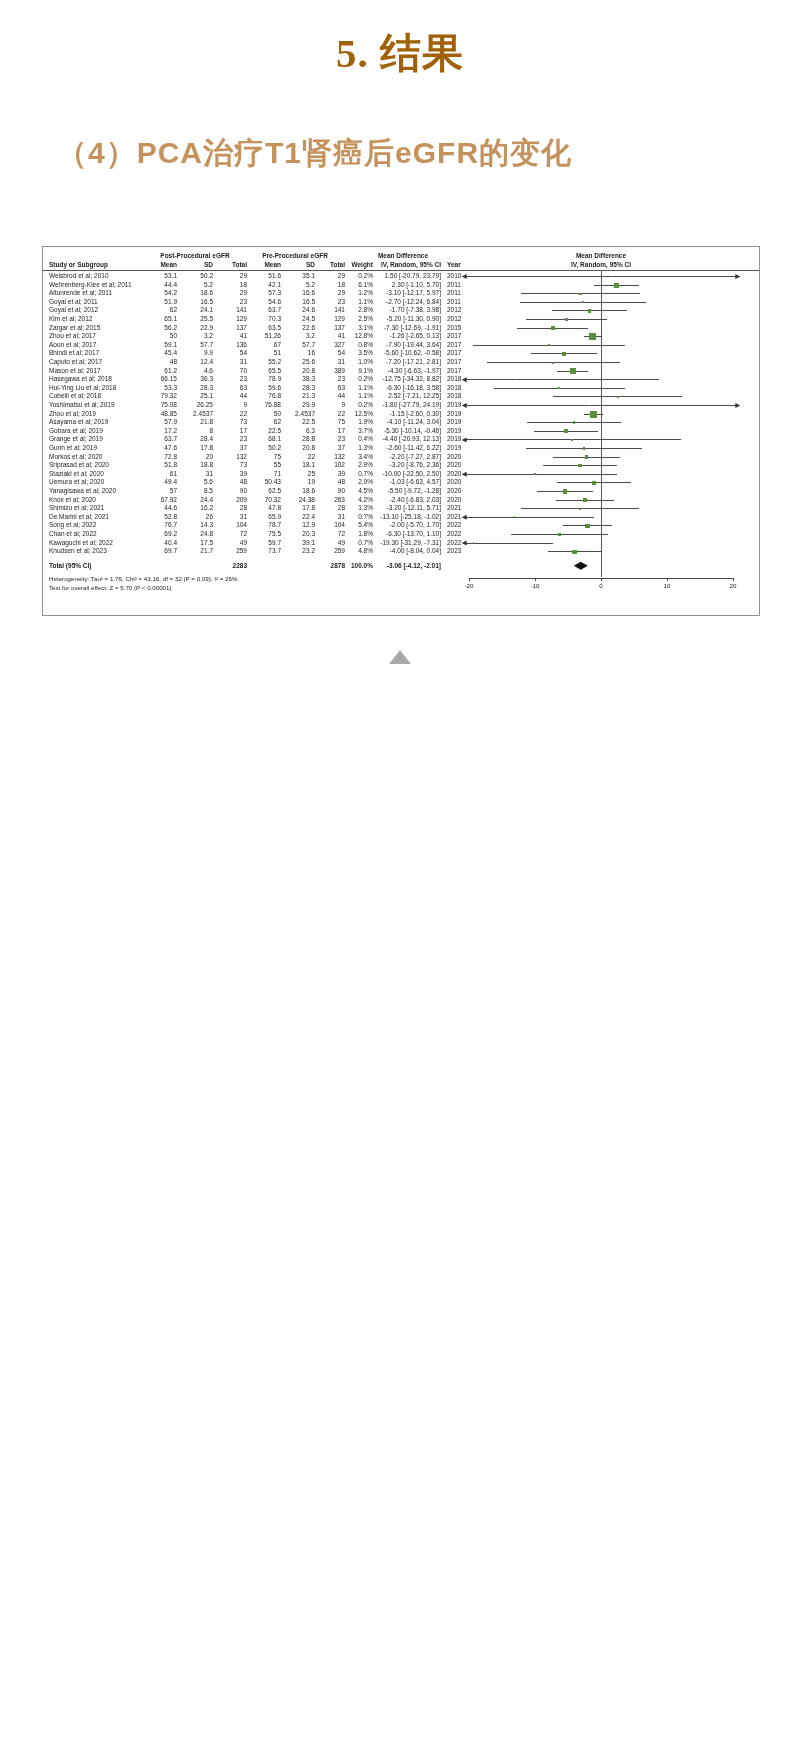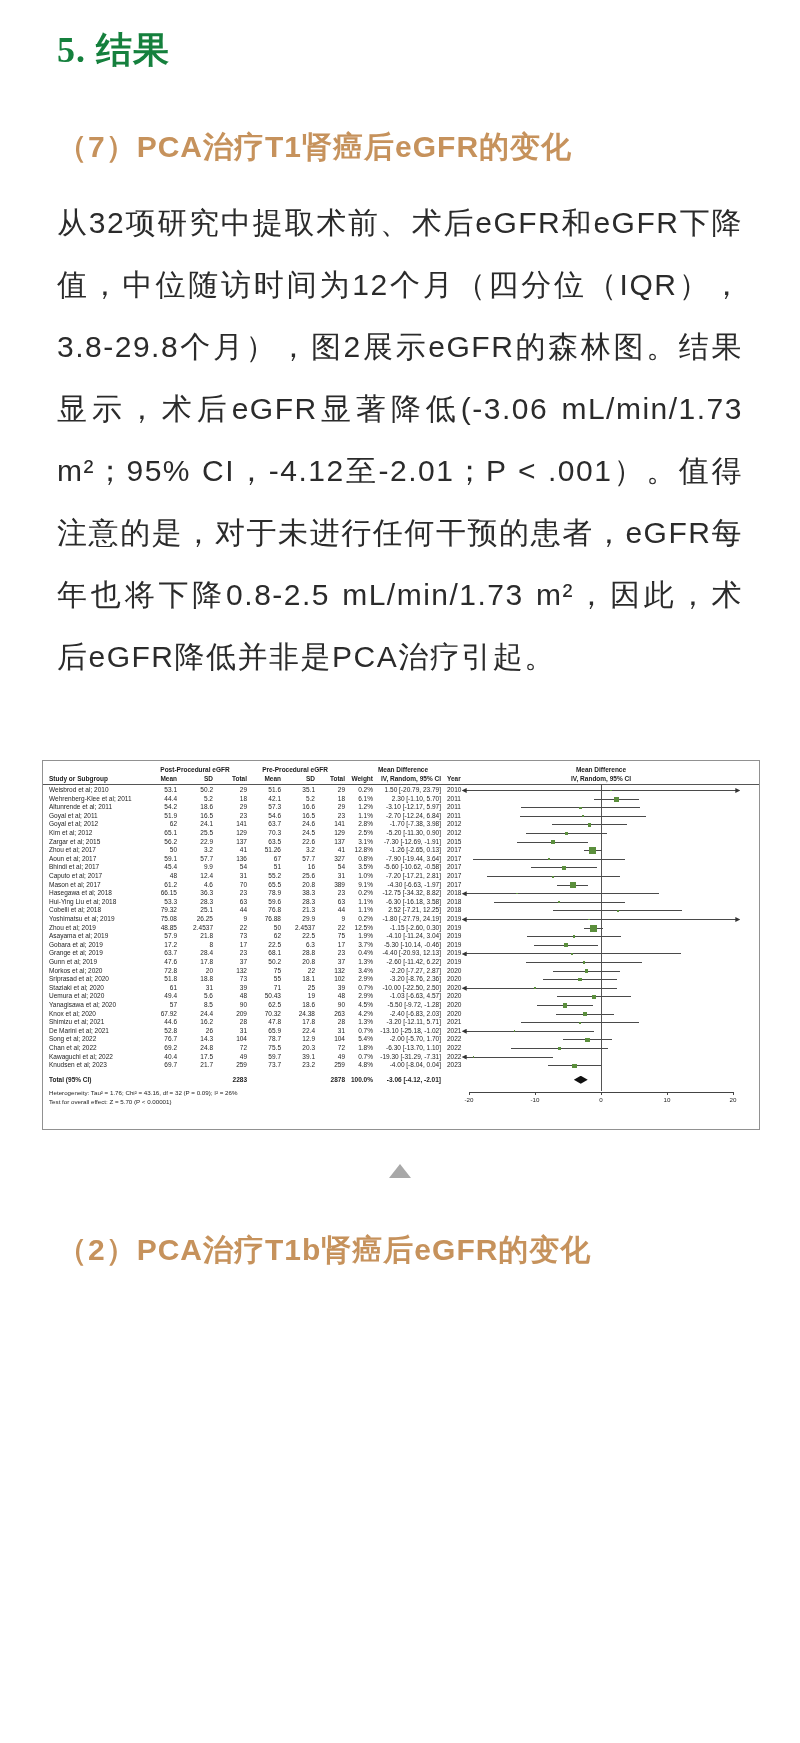--- a/index.html
+++ b/index.html
@@ -1,37 +1,36 @@
 <!DOCTYPE html>
 <html><head>
 <meta charset="utf-8">
 <style>
   html,body{margin:0;padding:0;background:#ffffff;}
   body{width:800px;font-family:"Liberation Sans","DejaVu Sans",sans-serif;color:#2a2a2a;}
   .content{padding:26px 57px 28px 57px;}
-  .sec-title{font-family:"Liberation Serif","DejaVu Serif",serif;font-size:36px;font-weight:700;color:#15803d;margin:0;letter-spacing:1px;}
+  .sec-title{font-family:"Liberation Serif","DejaVu Serif",serif;font-size:41px;font-weight:700;color:#a16207;margin:0;letter-spacing:1px;text-align:center;}
   .sub-heading{font-size:30px;font-weight:700;color:#c6925c;margin:52px 0 0 0;letter-spacing:1px;}
   .body-para{font-size:30px;line-height:62px;letter-spacing:1.5px;text-align:justify;text-align-last:left;margin:24px 0 0 0;color:#2b2b2b;}
   .figure-wrap{position:relative;width:716px;height:368px;border:1px solid #919191;background:#fff;margin:72px 0 0 -15px;}
   .fcell{position:absolute;font-size:6.5px;line-height:8px;color:#1d1d1d;white-space:nowrap;}
   .fbold{font-weight:bold;}
   .fbox{position:absolute;}
   .tri{width:0;height:0;border-left:11px solid transparent;border-right:11px solid transparent;border-bottom:14px solid #a8a8a8;margin:34px auto 0 auto;cursor:pointer;}
   .caption{font-size:20px;color:#3d3d3d;text-align:center;margin:16px 0 0 0;letter-spacing:1px;}
 </style>
 </head>
 <body>
 
 <main class="content">
 
   <h2 class="sec-title">5. 结果</h2>
 
-  <h3 class="sub-heading">（7）PCA治疗T1肾癌后eGFR的变化</h3>
-
-  <p class="body-para">从32项研究中提取术前、术后eGFR和eGFR下降值，中位随访时间为12个月（四分位（IQR），3.8-29.8个月），图2展示eGFR的森林图。结果显示，术后eGFR显著降低(-3.06 mL/min/1.73 m²；95% CI，-4.12至-2.01；P &lt; .001）。值得注意的是，对于未进行任何干预的患者，eGFR每年也将下降0.8-2.5 mL/min/1.73 m²，因此，术后eGFR降低并非是PCA治疗引起。</p>
+  <h3 class="sub-heading">（4）PCA治疗T1肾癌后eGFR的变化</h3>
+
 
   <figure class="figure-wrap" id="forest-canvas">
       <div class="fcell fbold" style="top: 5px; left: 92px; width: 120px; text-align: center;">Post-Procedural eGFR</div>
       <div class="fcell fbold" style="top: 5px; left: 192px; width: 120px; text-align: center;">Pre-Procedural eGFR</div>
       <div class="fcell fbold" style="top: 5px; left: 300px; width: 120px; text-align: center;">Mean Difference</div>
       <div class="fcell fbold" style="top: 5px; left: 498px; width: 120px; text-align: center;">Mean Difference</div>
       <div class="fcell fbold" style="top: 14px; left: 498px; width: 120px; text-align: center;">IV, Random, 95% CI</div>
       <div class="fcell fbold" style="top: 14px; left: 6px;">Study or Subgroup</div>
       <div class="fcell fbold" style="top: 14px; left: 54px; width: 80px; text-align: right;">Mean</div>
       <div class="fcell fbold" style="top: 14px; left: 90px; width: 80px; text-align: right;">SD</div>
@@ -466,16 +465,15 @@
       <div class="fcell" style="top: 334.8px; left: 498px; width: 120px; text-align: center; font-size: 6.2px;">0</div>
       <div class="fbox" style="left: 624px; top: 330.8px; width: 1px; height: 3px; background: rgb(68, 68, 68);"></div>
       <div class="fcell" style="top: 334.8px; left: 564px; width: 120px; text-align: center; font-size: 6.2px;">10</div>
       <div class="fbox" style="left: 690px; top: 330.8px; width: 1px; height: 3px; background: rgb(68, 68, 68);"></div>
       <div class="fcell" style="top: 334.8px; left: 630px; width: 120px; text-align: center; font-size: 6.2px;">20</div>
     </figure>
 
   <div class="tri"></div>
 
 
-  <h3 class="sub-heading">（2）PCA治疗T1b肾癌后eGFR的变化</h3>
 
 
 </main>
 
 </body></html>

